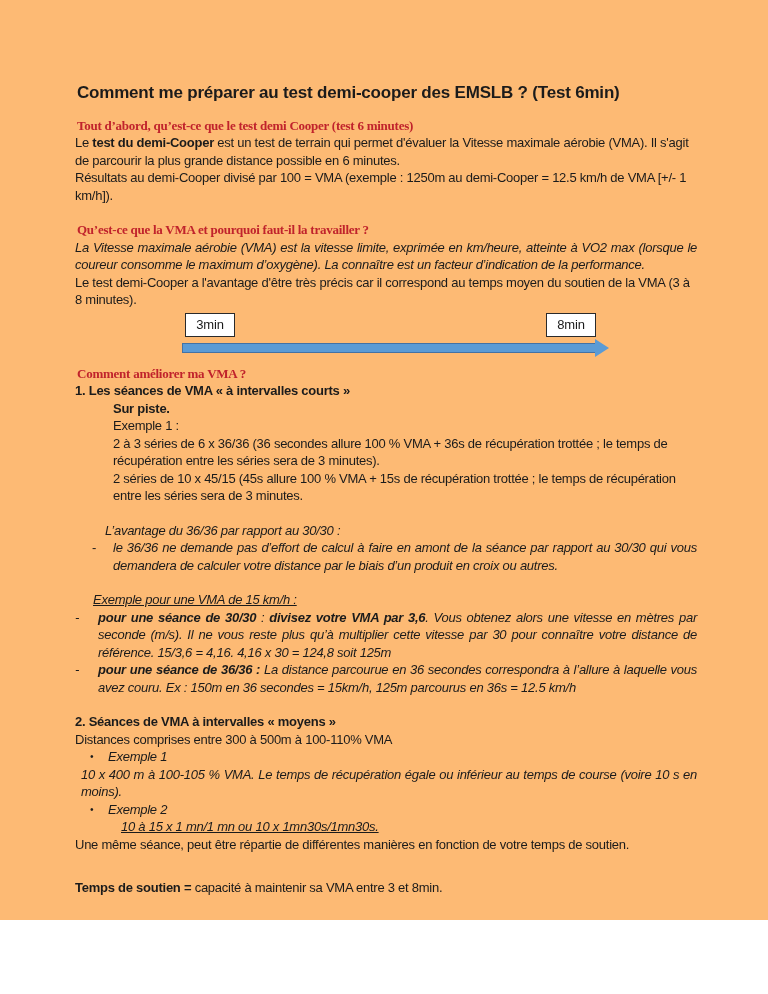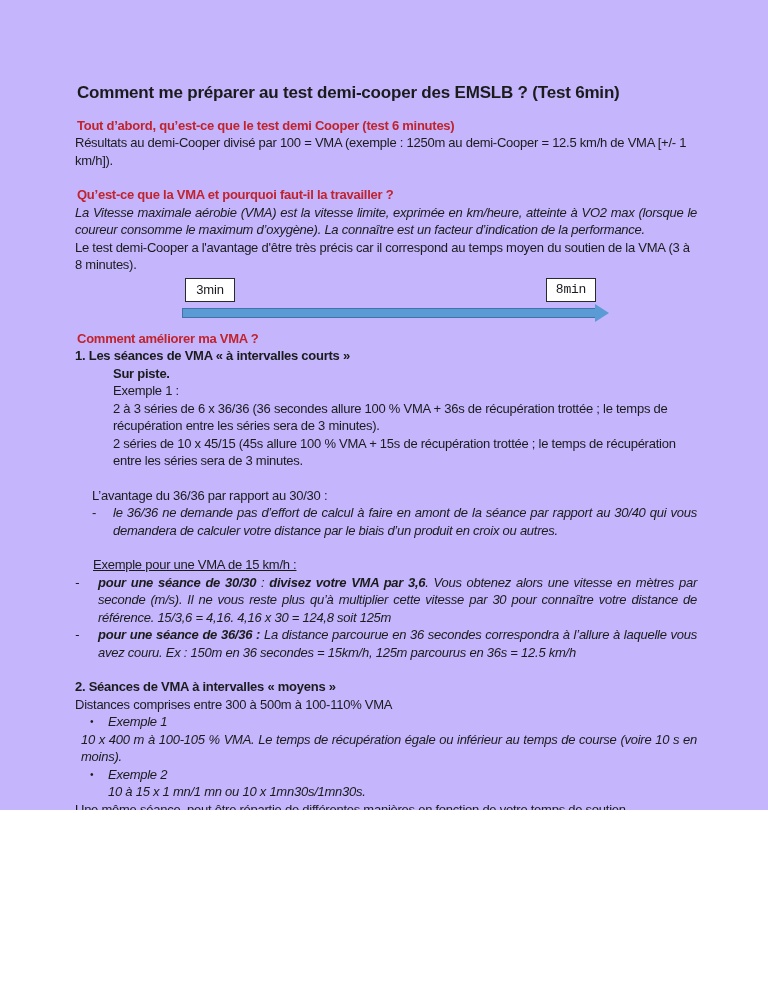--- a/index.html
+++ b/index.html
@@ -2,55 +2,57 @@
 <html><head>
 <meta charset="utf-8">
 <style>
   html, body {
     margin: 0;
     padding: 0;
     background: #ffffff;
   }
   .page {
     width: 768px;
-    height: 810px;
+    height: 920px;
     box-sizing: border-box;
-    background: #c4b5fd;
+    background: #fdba74;
     font-family: "Liberation Sans", sans-serif;
     color: #1b1b1b;
     padding: 84px 71px 0 75px;
     font-size: 13px;
     line-height: 17.5px;
     letter-spacing: -0.25px;
     overflow: hidden;
   }
   .t-title {
     font-size: 17px;
     font-weight: 700;
     letter-spacing: -0.2px;
     margin: 0 0 15px 2px;
     white-space: nowrap;
   }
   .h-red {
     color: #c0232c;
     font-weight: 700;
     margin: 0;
     padding-left: 2px;
+    font-family: Liberation Serif, serif;
   }
   .p { margin: 0; }
   .just { text-align: justify; font-style: italic; }
   .b { font-weight: 700; }
   .it { font-style: italic; }
   .sp { height: 17px; }
   .sp-sm { height: 9px; }
   .ind1 { margin-left: 38px; }
-  .ind-half { margin-left: 17px; }
+  .ind-half { margin-left: 30px; font-style: italic; }
   .ind-sm { margin-left: 6px; }
-  .ind-b2 { margin-left: 33px; }
+  .ind-b2 { margin-left: 46px; text-decoration: underline; }
   .ul-it {
+    font-style: italic;
     text-decoration: underline;
     margin-left: 18px;
   }
   .dashrow { display: flex; margin-left: 17px; }
   .dashrow .mk { width: 21px; flex: none; }
   .dashrow-outer { display: flex; }
   .dashrow-outer .mk { width: 23px; flex: none; }
   .dashrow .txt, .dashrow-outer .txt { flex: 1; }
   .bulletrow { display: flex; margin-left: 15px; }
   .bulletrow .mk { width: 18px; flex: none; font-size: 10px; }
@@ -69,21 +71,21 @@
     border: 1.5px solid #2a2a2a;
     background: #ffffff;
     display: flex;
     align-items: center;
     justify-content: center;
     font-size: 13px;
     letter-spacing: -0.2px;
   }
   .tl-box1 { left: 3px;  width: 48px; }
   .tl-box2 { left: 146px; width: 150px; }
-  .tl-box3 { left: 364px; width: 48px; font-family: Liberation Mono, monospace; }
+  .tl-box3 { left: 364px; width: 48px; }
   .tl-arrow-shaft {
     position: absolute;
     top: 30px;
     left: 0;
     width: 412px;
     height: 8px;
     background: #5b9bd5;
     border: 1px solid #4372a5;
   }
   .tl-arrow-head {
@@ -98,20 +100,21 @@
   }
 </style>
 </head>
 <body>
 
 <div class="page">
 
   <h1 class="t-title">Comment me préparer au test demi-cooper des EMSLB ?  (Test 6min)</h1>
 
   <p class="p h-red">Tout d’abord, qu’est-ce que le test demi Cooper (test 6 minutes)</p>
+  <p class="p"><span>Le </span><span class="b">test du demi-Cooper</span><span> est un test de terrain qui permet d'évaluer la Vitesse maximale aérobie (VMA). Il s'agit de parcourir la plus grande distance possible en 6 minutes.</span></p>
   <p class="p">Résultats au demi-Cooper divisé par 100 = VMA (exemple : 1250m au demi-Cooper = 12.5 km/h de VMA [+/- 1 km/h]).</p>
 
   <div class="sp"></div>
 
   <p class="p h-red">Qu’est-ce que la VMA et pourquoi faut-il la travailler ?</p>
   <p class="p just">La Vitesse maximale aérobie (VMA) est la vitesse limite, exprimée en km/heure, atteinte à VO2 max (lorsque le coureur consomme le maximum d’oxygène). La connaître est un facteur d’indication de la performance.</p>
   <p class="p">Le test demi-Cooper a l'avantage d'être très précis car il correspond au temps moyen du soutien de la VMA (3 à 8 minutes).</p>
 
   <div class="timeline">
     <div class="tl-box tl-box1">3min</div>
@@ -125,21 +128,21 @@
   <p class="p b ind1">Sur piste.</p>
   <p class="p ind1">Exemple 1 :</p>
   <p class="p ind1">2 à 3 séries de 6 x 36/36 (36 secondes allure 100 % VMA + 36s de récupération trottée ; le temps de récupération entre les séries sera de 3 minutes).</p>
   <p class="p ind1">2 séries de 10 x 45/15 (45s allure 100 % VMA + 15s de récupération trottée ; le temps de récupération entre les séries sera de 3 minutes.</p>
 
   <div class="sp"></div>
 
   <p class="p ind-half">L’avantage du 36/36 par rapport au 30/30 :</p>
   <div class="dashrow">
     <span class="mk">-</span>
-    <span class="txt just">le 36/36 ne demande pas d’effort de calcul à faire en amont de la séance par rapport au 30/40 qui vous demandera de calculer votre distance par le biais d’un produit en croix ou autres.</span>
+    <span class="txt just">le 36/36 ne demande pas d’effort de calcul à faire en amont de la séance par rapport au 30/30 qui vous demandera de calculer votre distance par le biais d’un produit en croix ou autres.</span>
   </div>
 
   <div class="sp"></div>
 
   <p class="p ul-it">Exemple pour une VMA de 15 km/h :</p>
   <div class="dashrow-outer it">
     <span class="mk">-</span>
     <span class="txt just"><span class="b">pour une séance de 30/30</span><span> : </span><span class="b">divisez votre VMA par 3,6</span><span>. Vous obtenez alors une vitesse en mètres par seconde (m/s). Il ne vous reste plus qu’à multiplier cette vitesse par 30 pour connaître votre distance de référence. 15/3,6 = 4,16. 4,16 x 30 = 124,8 soit 125m</span></span>
   </div>
   <div class="dashrow-outer it">

